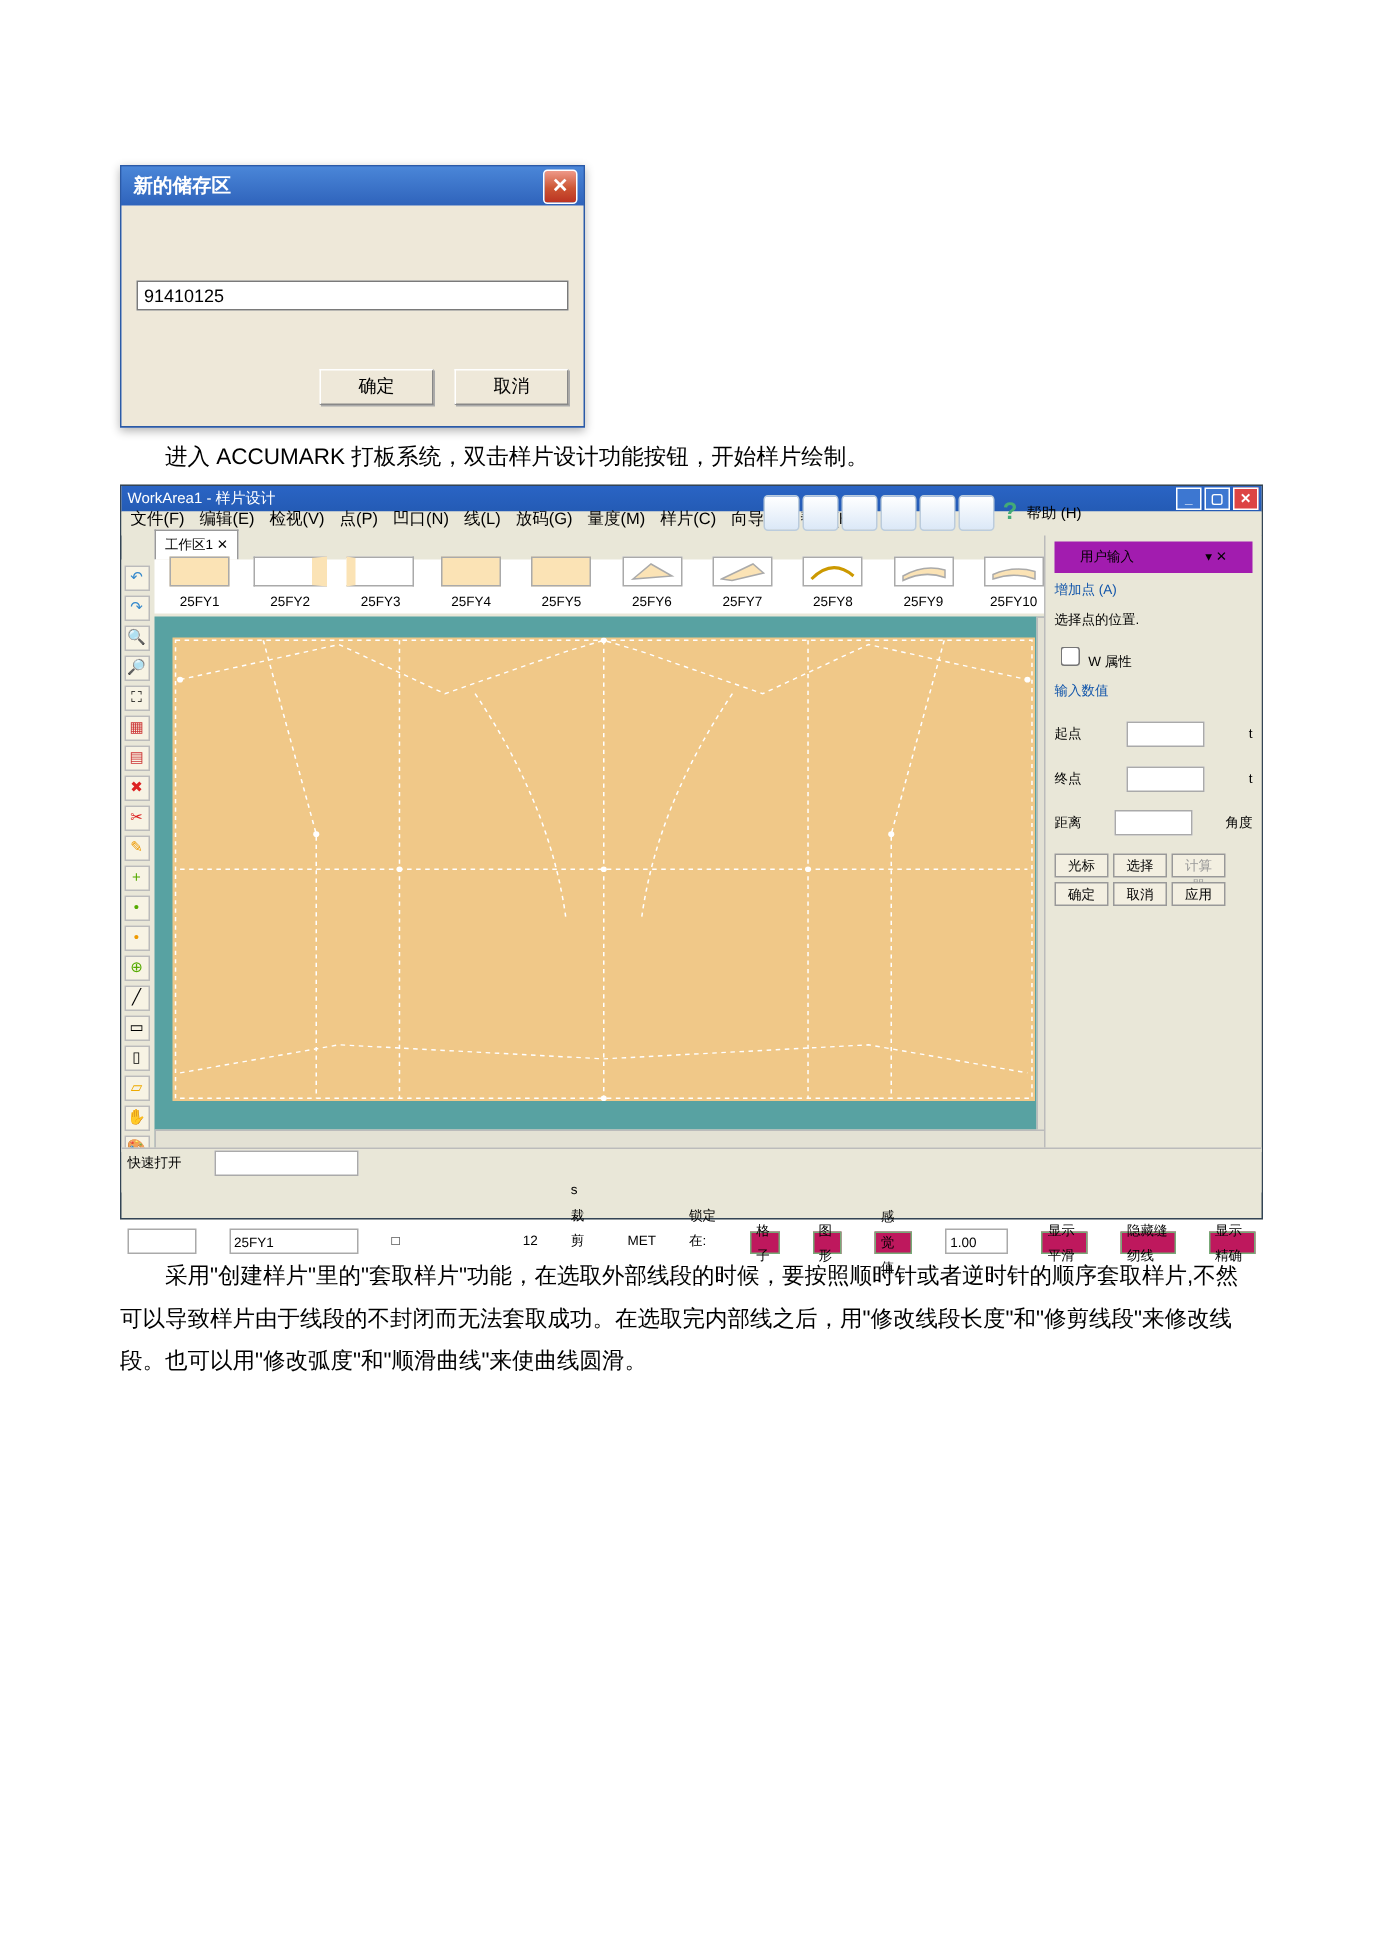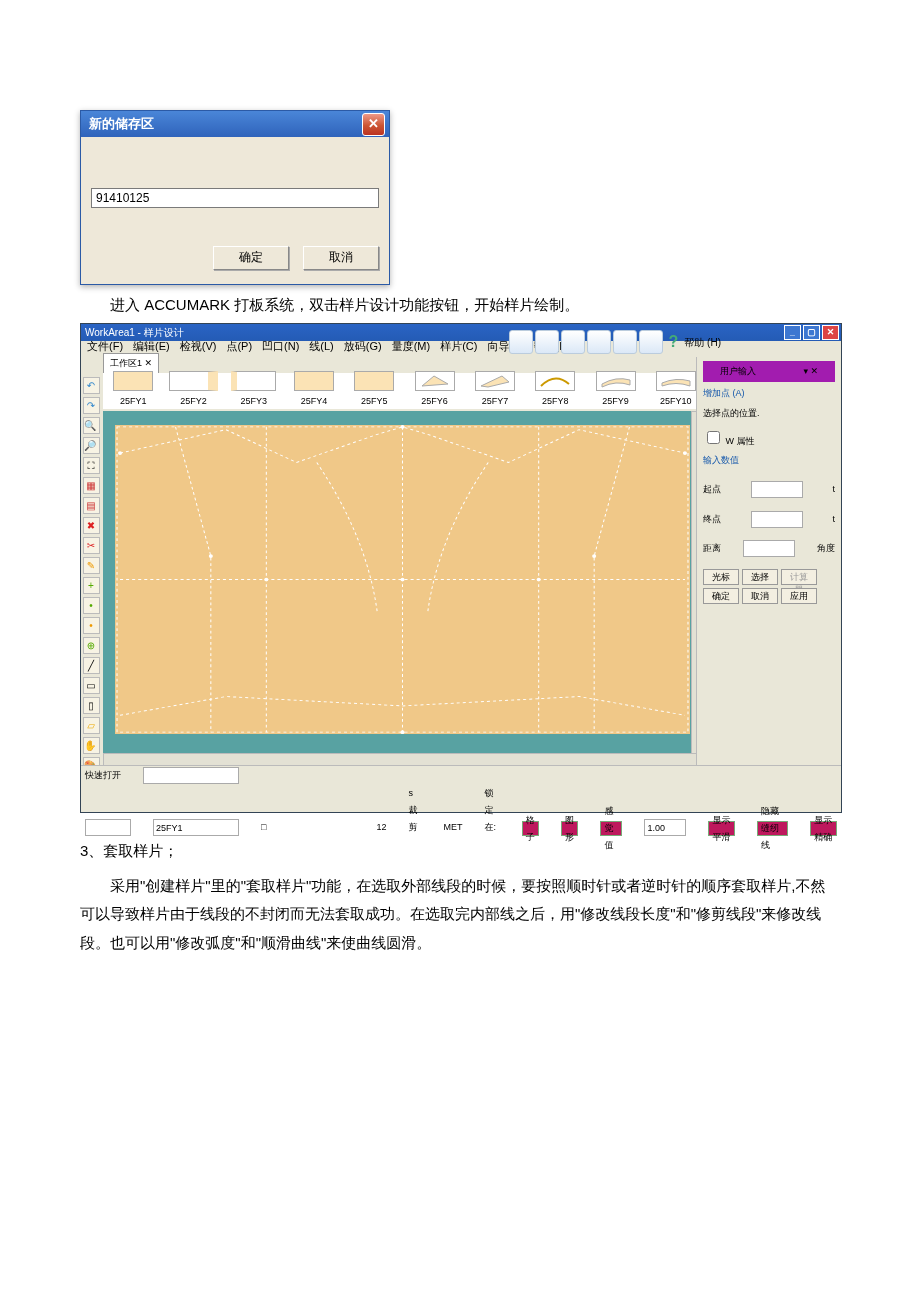--- a/index.html
+++ b/index.html
@@ -235,30 +235,29 @@
     </div>
     <div class="status">
       <div class="r1">
         <span>快速打开</span>
         <input style="width: 90px;">
       </div>
       <div class="r1">
         <input style="width: 40px;">
         <input style="width: 80px;" value="25FY1">
         <span>□</span>
-        <span style="margin-left:88px">12</span>
+        <span style="margin-left:60px">12</span>
         <span>s 裁剪</span>
         <span>MET</span>
         <span>锁定在:</span>
         <span class="sbtn">格子</span>
         <span class="sbtn">图形</span>
         <span class="sbtn">感觉值</span>
         <input style="width: 36px;" value="1.00">
         <span class="sbtn">显示平滑</span>
         <span class="sbtn">隐藏缝纫线</span>
         <span class="sbtn">显示精确</span>
       </div>
     </div>
   </div>
 
-  <p class="para">3、套取样片；</p>
   <p class="para indent">采用"创建样片"里的"套取样片"功能，在选取外部线段的时候，要按照顺时针或者逆时针的顺序套取样片,不然可以导致样片由于线段的不封闭而无法套取成功。在选取完内部线之后，用"修改线段长度"和"修剪线段"来修改线段。也可以用"修改弧度"和"顺滑曲线"来使曲线圆滑。</p>
 </div>
 
 </body></html>

